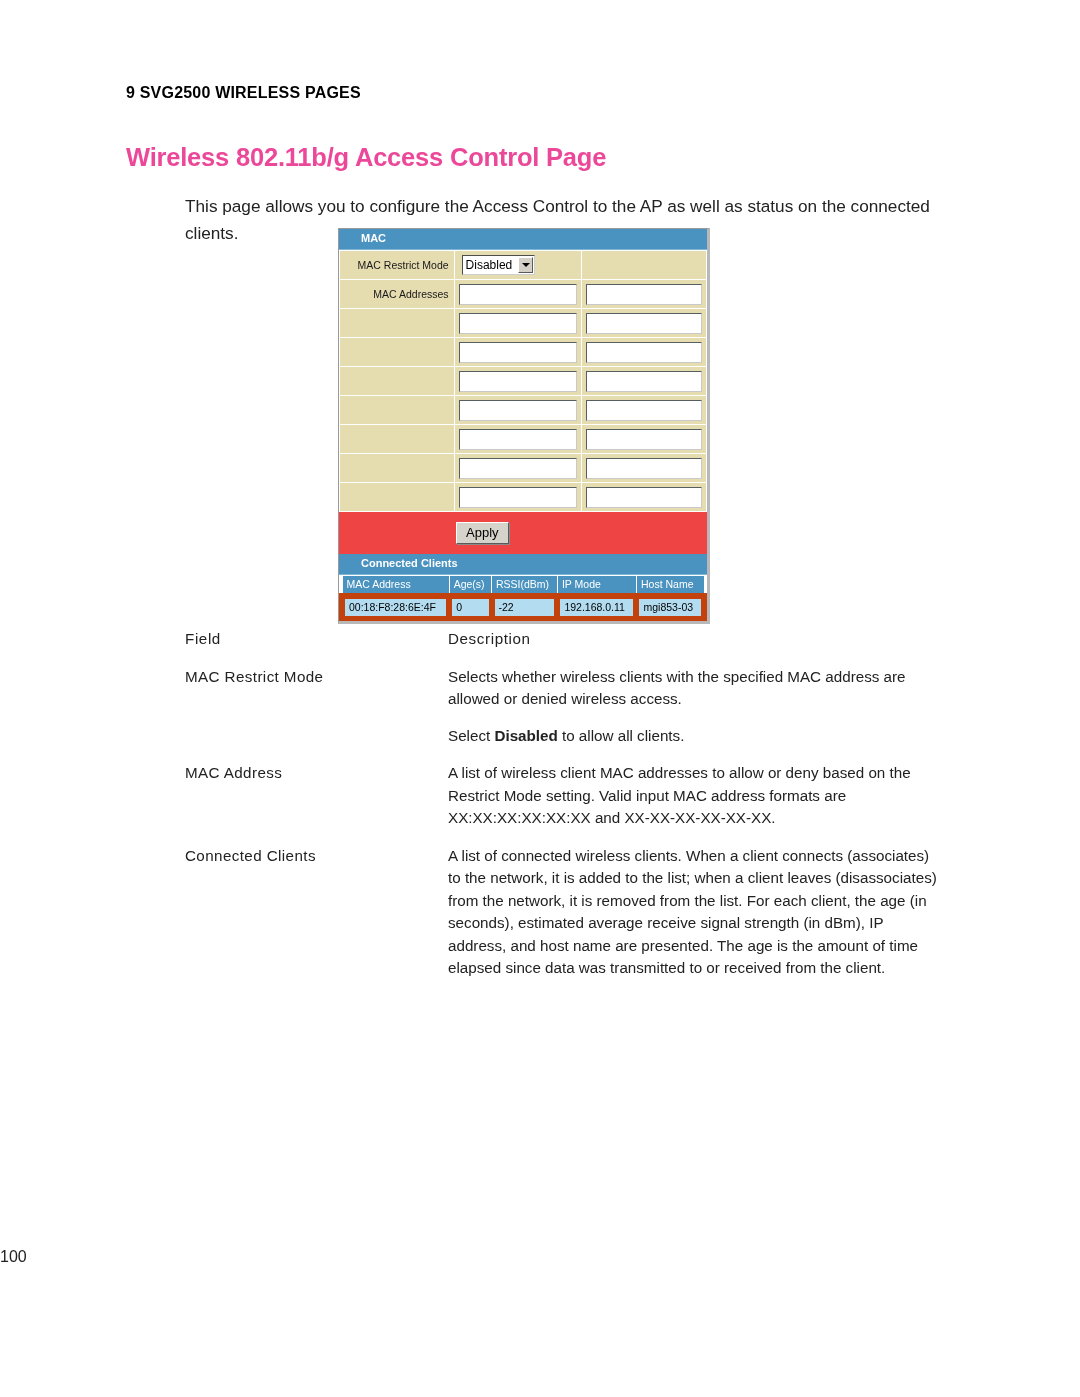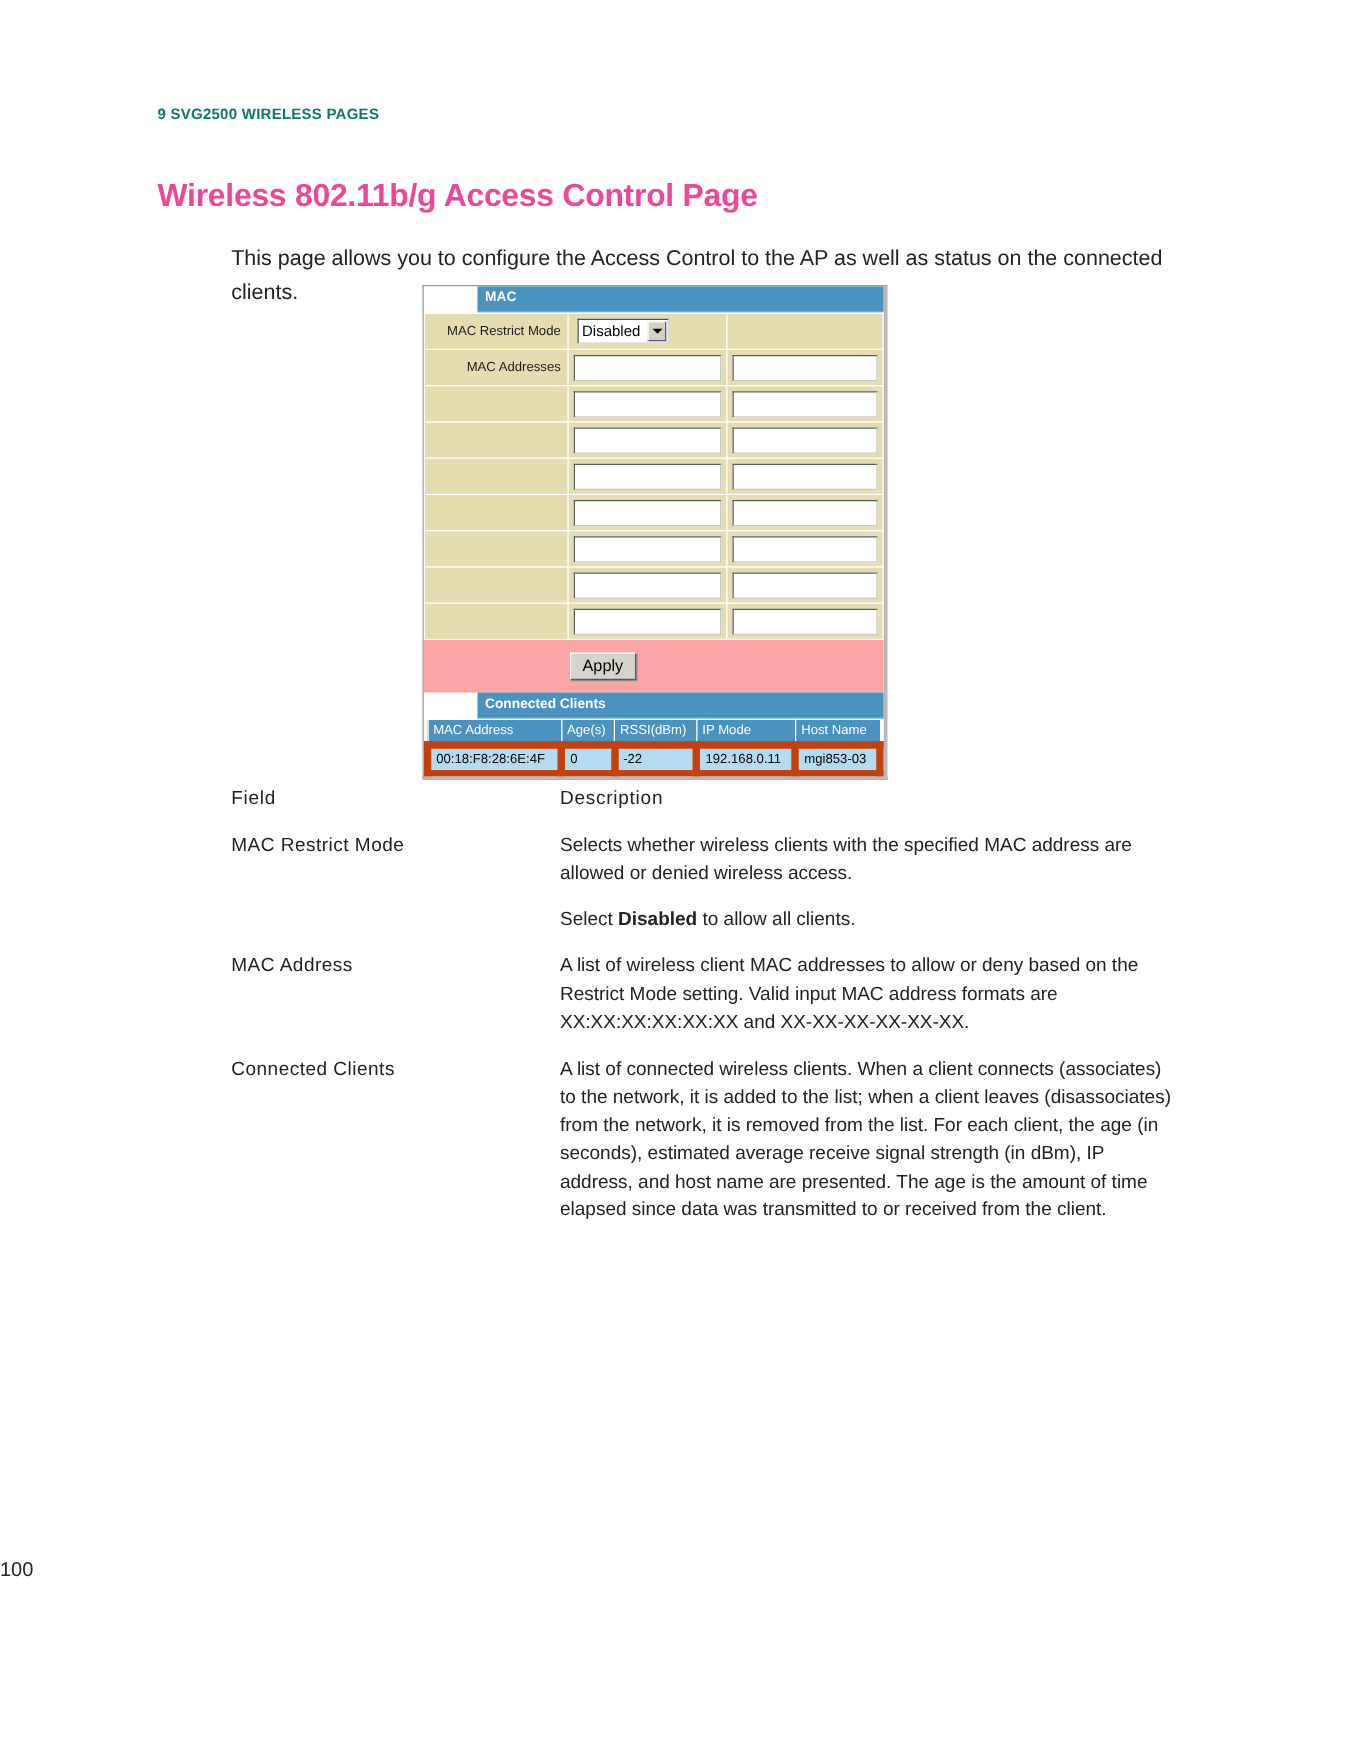--- a/index.html
+++ b/index.html
@@ -14,24 +14,24 @@
     overflow: hidden;
   }
 
   .page { position: relative; width: 1080px; height: 1397px; }
 
   
   .running-head {
     position: absolute;
     left: 126px;
     top: 84px;
-    font-size: 12px;
+    font-size: 16px;
     font-weight: bold;
     letter-spacing: 0.2px;
-    color: #0f766e;
+    color: #000000;
   }
 
   
   .page-title {
     position: absolute;
     left: 126px;
     top: 126px;
     font-size: 25.5px;
     font-weight: bold;
     color: #ec4899;
@@ -62,24 +62,23 @@
     border-bottom: 3px solid #b8b8b8;
     font-family: "Liberation Sans", sans-serif;
     overflow: hidden;
   }
 
   .bar {
     background: #4a92bf;
     color: #ffffff;
     font-size: 11px;
     font-weight: bold;
-    padding: 3px 6px 4px 6px;
+    padding: 3px 6px 4px 22px;
     line-height: 13px;
     border-bottom: 1px solid #7fb6d4;
-    margin-left: 43px;
   }
 
   .mac-table { width: 100%; border-collapse: collapse; }
   .mac-table tr { height: 29px; }
   .mac-table td {
     background: #e5dcb0;
     border: 1px solid #ffffff;
     padding: 0;
     vertical-align: middle;
   }
@@ -132,21 +131,21 @@
   }
   .caret {
     width: 0; height: 0;
     border-left: 4px solid transparent;
     border-right: 4px solid transparent;
     border-top: 4px solid #000000;
   }
 
   .apply-row {
     height: 42px;
-    background: #fca5a5;
+    background: #ef4444;
     display: flex;
     align-items: center;
     padding-left: 117px;
   }
   .apply-btn {
     font-size: 13px;
     color: #000;
     background: #d6d3cb;
     border: 1px solid #ffffff;
     border-right-color: #5a5a5a;

